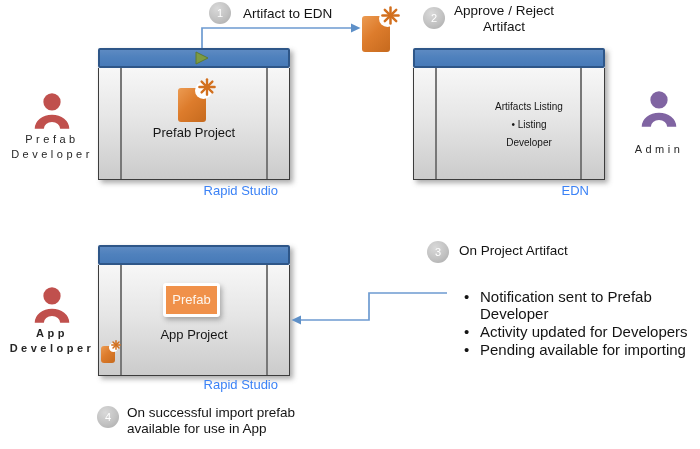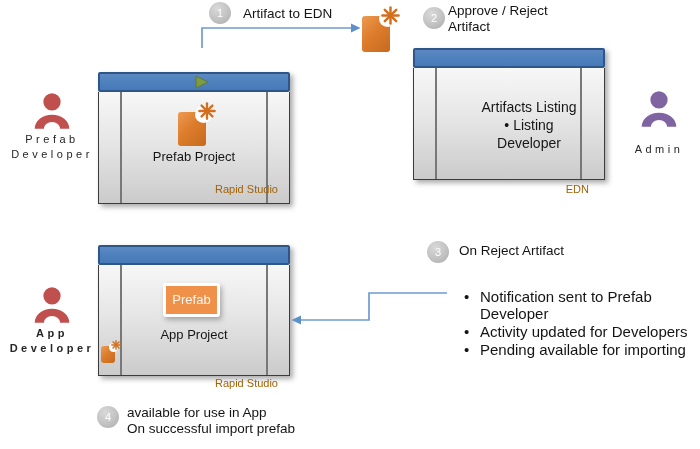--- a/index.html
+++ b/index.html
@@ -9,43 +9,43 @@
   
   .window{position:absolute;box-shadow:3px 3px 5px rgba(70,70,70,.45);}
   .titlebar{position:absolute;top:0;left:0;right:0;height:16px;
             background:linear-gradient(180deg,#5d8ac2 0%,#4f81bd 45%,#477ab8 100%);
             border:2px solid #2e5688;border-radius:2px;}
   .winbody{position:absolute;top:20px;left:0;right:0;bottom:0;
            background:linear-gradient(180deg,#f7f7f7 0%,#e6e6e6 45%,#cbcbcb 100%);
            border:1px solid #3c3c3c;border-top:none;}
   .vline{position:absolute;top:0;bottom:0;width:2px;background:#787878;}
   .winlabel{position:absolute;left:0;right:0;text-align:center;font-size:13px;color:#161616;}
-  .winlines{position:absolute;left:0;right:0;text-align:center;font-size:14px;line-height:18px;color:#161616;margin-left:40px;}
+  .winlines{position:absolute;left:0;right:0;text-align:center;font-size:10px;line-height:18px;color:#161616;margin-left:40px;}
   .play-icon{position:absolute;left:94px;top:1px;}
 
   
   .doc{position:absolute;background:linear-gradient(135deg,#ec9b52 0%,#dd7c2c 45%,#c66a1e 100%);
        border-radius:3px;}
   .doc-notch{position:absolute;top:-6px;right:-6px;width:17px;height:17px;border-radius:50%;background:#fff;}
   .doc-star{position:absolute;top:-10px;right:-10px;}
   .doc-sm .doc-notch{width:9px;height:9px;top:-3px;right:-3px;}
   .doc-sm .doc-star{top:-6px;right:-6px;}
 
   
   .actor{position:absolute;width:104px;text-align:center;}
   .actor svg{display:block;margin:0 auto;}
   .actor-label{margin-top:2px;font-size:11px;letter-spacing:3.5px;line-height:15px;color:#262626;}
 
   
   .badge{position:absolute;width:22px;height:22px;border-radius:50%;
          background:radial-gradient(circle at 38% 30%,#d9d9d9 0%,#c2c2c2 55%,#a9a9a9 100%);
          color:#fff;font-size:11px;line-height:22px;text-align:center;}
   .note{position:absolute;font-size:13.5px;line-height:16px;color:#141414;white-space:nowrap;}
-  .note.center{text-align:left;white-space:normal;}
-  .caption{position:absolute;width:180px;text-align:right;font-size:11px;color:#a16207;}
+  .note.center{text-align:center;white-space:normal;}
+  .caption{position:absolute;width:180px;text-align:right;font-size:13px;color:#3b82f6;}
 
   .bullets{position:absolute;left:458px;top:288px;width:216px;padding-left:22px;margin:0;
            list-style:none;font-size:15px;line-height:17px;color:#141414;}
   .bullets li{position:relative;margin:0 0 1px 0;}
   .bullets li::before{content:"\2022";position:absolute;left:-16px;top:0;}
 
   
   .chip{position:absolute;left:65px;top:38px;width:51px;height:28px;background:#f0914a;
         border:3px solid #ffffff;border-radius:3px;box-shadow:2px 3px 5px rgba(70,70,70,.4);
         color:#fdf6ee;font-size:13px;line-height:28px;text-align:center;}
@@ -82,21 +82,21 @@
     <svg width="40" height="37" viewBox="0 0 44 40">
       <circle cx="22" cy="9.5" r="9.5" fill="#c0504d"></circle>
       <path d="M3,39 A19,15.5 0 0 1 41,39 L31,39 A9,7.5 0 0 0 13,39 Z" fill="#c0504d"></path>
     </svg>
     <div class="actor-label">
       <div>App</div>
       <div>Developer</div>
     </div>
   </div>
 
-  <div class="window" style="left:98px;top:48px;width:192px;height:132px;margin-top:24px;">
+  <div class="window" style="left:98px;top:48px;width:192px;height:132px;">
     <div class="titlebar">
       <svg class="play-icon" width="16" height="14" viewBox="0 0 16 14">
         <polygon points="2,1 14,7 2,13" fill="#7d9b43" stroke="#5e7b31" stroke-width="1"></polygon>
       </svg>
     </div>
     <div class="winbody">
       <span class="vline" style="left:21px;"></span>
       <span class="vline" style="right:21px;"></span>
     </div>
     <div class="doc" style="left:80px;top:40px;width:28px;height:34px;z-index:3;">
@@ -168,26 +168,26 @@
   <div class="badge" style="left:97px;top:406px;">4</div>
 
   <div class="note" style="left:243px;top:6px;">Artifact to EDN</div>
 
   <div class="note center" style="left:448px;top:3px;width:112px;">
     <div>Approve / Reject</div>
     <div>Artifact</div>
   </div>
 
   <div class="note" style="left:459px;top:243px;">
-    <div>On Reject Artifact</div>
+    <div>On Project Artifact</div>
   </div>
 
   <div class="note" style="left:127px;top:405px;">
+    <div>On successful import prefab</div>
     <div>available for use in App</div>
-    <div>On successful import prefab</div>
   </div>
 
   <ul class="bullets">
     <li>Notification sent to Prefab Developer</li>
     <li>Activity updated for Developers</li>
     <li>Pending available for importing</li>
   </ul>
 
   <svg class="overlay" width="700" height="449" viewBox="0 0 700 449">
     <path d="M202,48 L202,28 L351,28" fill="none" stroke="#6d9bd1" stroke-width="1.7"></path>

